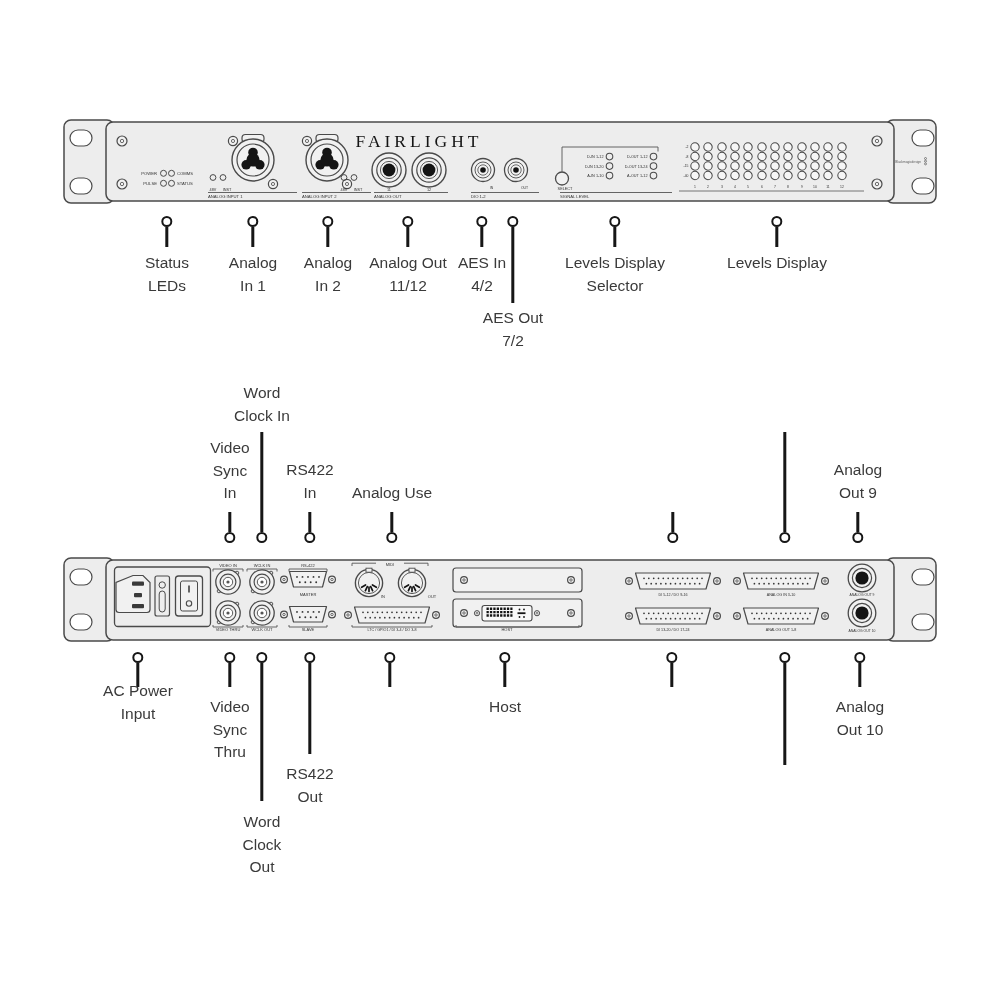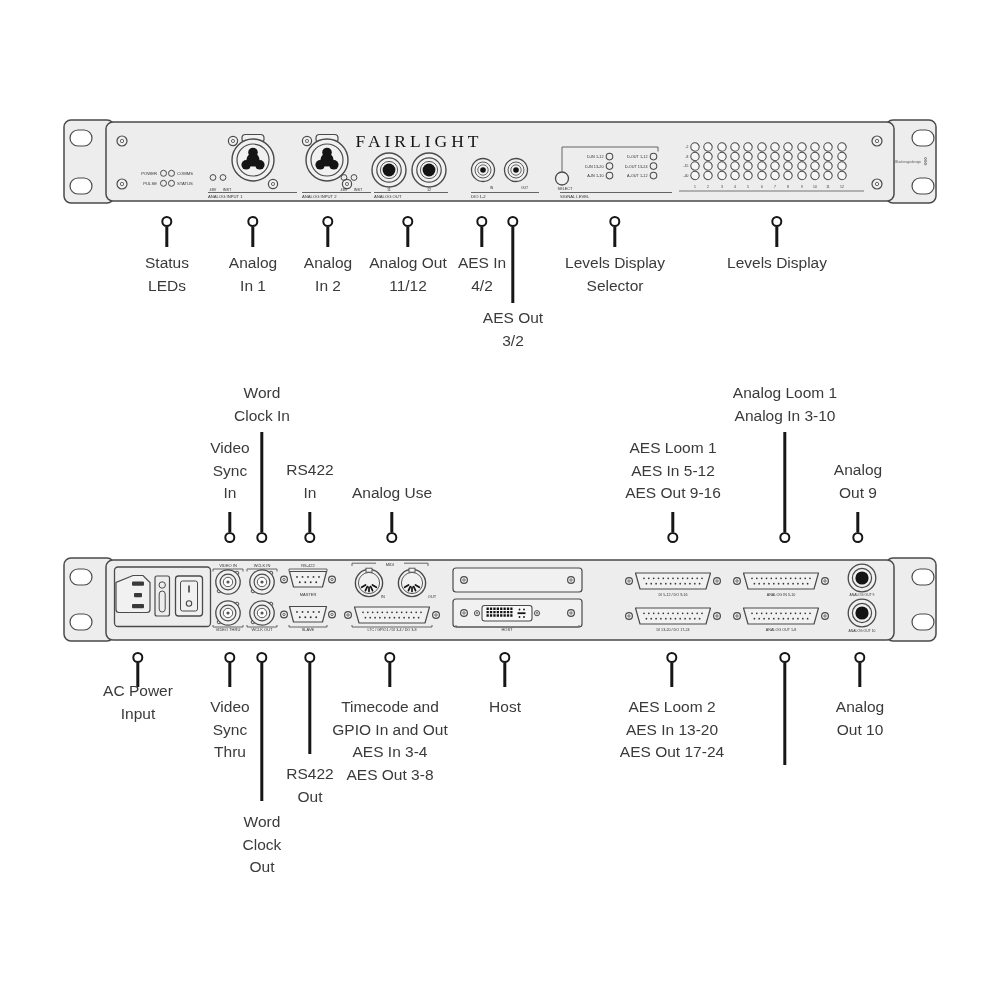--- a/index.html
+++ b/index.html
@@ -425,21 +425,21 @@
 LEDs</div>
   <div class="clabel" style="left:253px;top:252px;">Analog
 In 1</div>
   <div class="clabel" style="left:328px;top:252px;">Analog
 In 2</div>
   <div class="clabel" style="left:408px;top:252px;">Analog Out
 11/12</div>
   <div class="clabel" style="left:482px;top:252px;">AES In
 4/2</div>
   <div class="clabel" style="left:513px;top:307px;">AES Out
-3/2</div>
+7/2</div>
   <div class="clabel" style="left:615px;top:252px;">Levels Display
 Selector</div>
   <div class="clabel" style="left:777px;top:252px;">Levels Display</div>
 
   <div class="pin up" style="left:230px;top:512px;">
       <span class="head"></span>
       <span class="stem" style="height:20px"></span>
     </div>
   <div class="pin up" style="left:262px;top:432px;">
       <span class="head"></span>
@@ -467,25 +467,20 @@
     </div>
 
   <div class="clabel" style="left:230px;top:437px;">Video
 Sync
 In</div>
   <div class="clabel" style="left:262px;top:382px;">Word
 Clock In</div>
   <div class="clabel" style="left:310px;top:459px;">RS422
 In</div>
   <div class="clabel" style="left:392px;top:482px;">Analog Use</div>
-  <div class="clabel" style="left:673px;top:437px;">AES Loom 1
-AES In 5-12
-AES Out 9-16</div>
-  <div class="clabel" style="left:785px;top:382px;">Analog Loom 1
-Analog In 3-10</div>
   <div class="clabel" style="left:858px;top:459px;">Analog
 Out 9</div>
 
   <div class="pin" style="left:138px;top:652px;">
       <span class="head"></span>
       <span class="stem" style="height:24px"></span>
     </div>
   <div class="pin" style="left:230px;top:652px;">
       <span class="head"></span>
       <span class="stem" style="height:24px"></span>
@@ -522,24 +517,17 @@
   <div class="clabel" style="left:138px;top:680px;">AC Power
 Input</div>
   <div class="clabel" style="left:230px;top:696px;">Video
 Sync
 Thru</div>
   <div class="clabel" style="left:262px;top:811px;">Word
 Clock
 Out</div>
   <div class="clabel" style="left:310px;top:763px;">RS422
 Out</div>
-  <div class="clabel" style="left:390px;top:696px;">Timecode and
-GPIO In and Out
-AES In 3-4
-AES Out 3-8</div>
   <div class="clabel" style="left:505px;top:696px;">Host</div>
-  <div class="clabel" style="left:672px;top:696px;">AES Loom 2
-AES In 13-20
-AES Out 17-24</div>
   <div class="clabel" style="left:860px;top:696px;">Analog
 Out 10</div>
 
 </div>
 
 </body></html>

